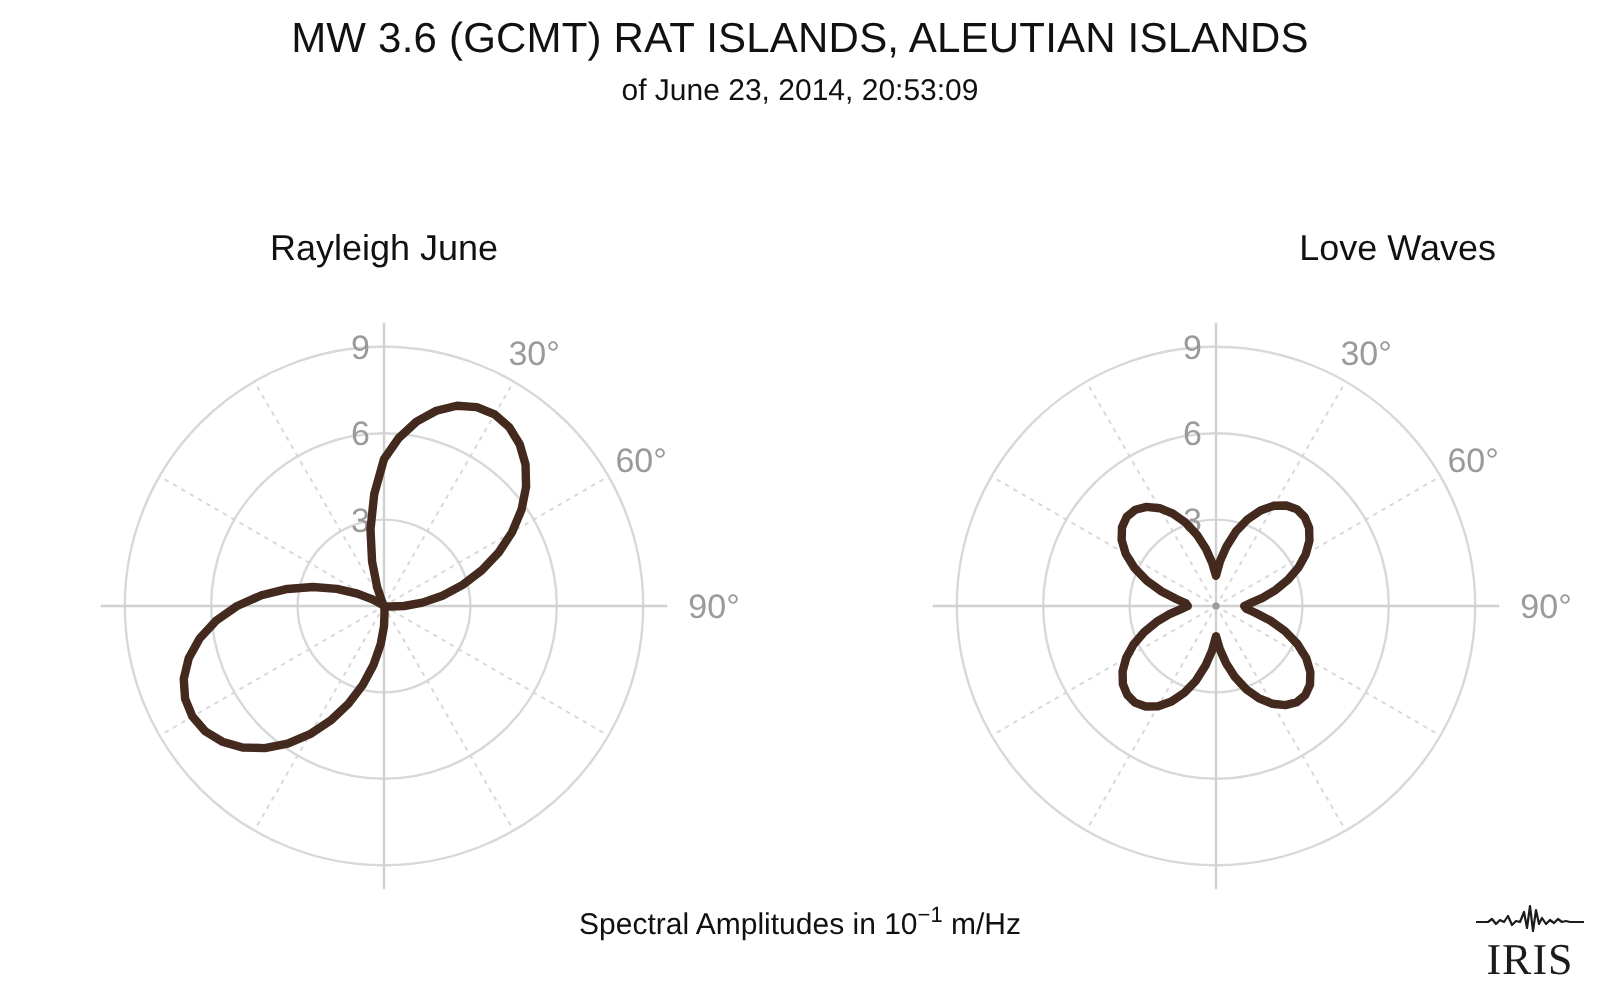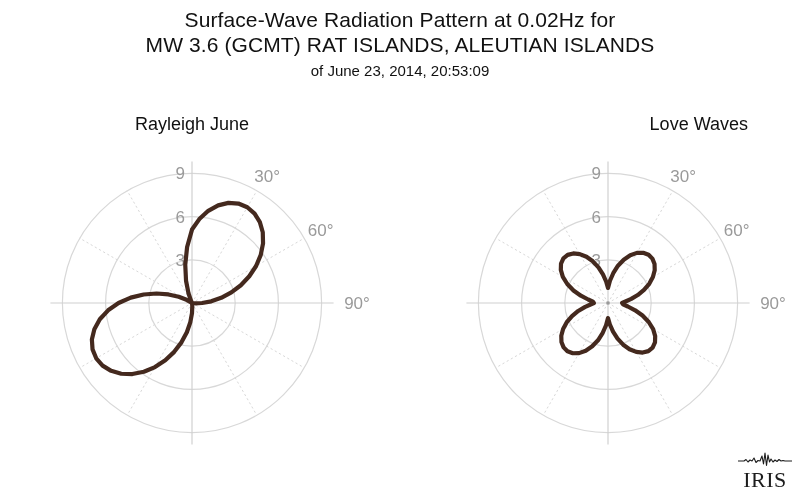--- a/index.html
+++ b/index.html
@@ -83,21 +83,20 @@
   }
   svg { display: block; }
   text { font-family: "Liberation Sans", sans-serif; }
 </style>
 </head>
 <body>
 
 <div id="stage">
 
   <div class="title-block">
-    <div class="title-line">Surface-Wave Radiation Pattern at 0.02Hz for</div>
     <div class="title-line">MW 3.6 (GCMT) RAT ISLANDS, ALEUTIAN ISLANDS</div>
     <div class="subtitle-line">of June 23, 2014, 20:53:09</div>
   </div>
 
   <div class="panel-title" id="rayleigh-title">Rayleigh June</div>
   <div class="panel-title" id="love-title">Love Waves</div>
 
   <svg id="plots" width="800" height="496" viewBox="0 0 800 496" xmlns="http://www.w3.org/2000/svg">
       <g>
         <line x1="192" y1="303" x2="256.8" y2="190.76310766953677" stroke="#d8d8d8" stroke-width="1" stroke-dasharray="1.4 3.4" stroke-linecap="round"></line>
@@ -140,20 +139,23 @@
         <text x="601" y="265.8" text-anchor="end" font-size="17" fill="#9a9a9a">3</text>
         <text x="601" y="222.6" text-anchor="end" font-size="17" fill="#9a9a9a">6</text>
         <text x="601" y="179.4" text-anchor="end" font-size="17" fill="#9a9a9a">9</text>
         <text x="683.08" y="182.42172698286646" text-anchor="middle" font-size="17" fill="#9a9a9a">30°</text>
         <text x="736.5782730171336" y="235.92000000000002" text-anchor="middle" font-size="17" fill="#9a9a9a">60°</text>
         <text x="760.16" y="309" text-anchor="start" font-size="17" fill="#9a9a9a">90°</text>
       </g>
       <path d="M608.00 287.88 L609.95 280.76 L613.25 273.22 L617.99 265.72 L623.76 259.70 L630.27 255.23 L636.94 252.87 L643.19 252.75 L648.54 254.68 L652.39 258.61 L654.55 263.94 L654.71 270.29 L652.89 277.08 L649.24 283.77 L643.99 289.90 L637.77 295.02 L631.26 298.90 L625.50 301.47 L622.11 303.00 L623.06 304.32 L627.85 306.50 L635.12 310.27 L642.51 315.56 L648.72 321.99 L653.14 329.06 L655.18 336.04 L654.99 342.43 L652.60 347.60 L648.36 351.10 L642.69 352.54 L636.22 351.89 L629.54 349.20 L623.17 344.68 L617.54 338.61 L613.05 331.65 L609.88 324.52 L608.00 318.12 L606.05 325.24 L602.75 332.78 L598.01 340.28 L592.24 346.30 L585.73 350.77 L579.06 353.13 L572.81 353.25 L567.46 351.32 L563.61 347.39 L561.45 342.06 L561.29 335.71 L563.11 328.92 L566.76 322.23 L572.01 316.10 L578.23 310.98 L584.74 307.10 L590.50 304.53 L593.89 303.00 L592.94 301.68 L588.15 299.50 L580.88 295.73 L573.49 290.44 L567.28 284.01 L562.86 276.94 L560.82 269.96 L561.01 263.57 L563.40 258.40 L567.64 254.90 L573.31 253.46 L579.78 254.11 L586.46 256.80 L592.83 261.32 L598.46 267.39 L602.95 274.35 L606.12 281.48 L608.00 287.88 Z" fill="none" stroke="#44291e" stroke-width="4.2" stroke-linejoin="round" stroke-linecap="round"></path>
     </svg>
 
+  <div class="caption">
+    <span>Spectral Amplitudes in 10</span><sup>−1</sup><span> m/Hz</span>
+  </div>
 
   <div class="iris-logo">
     <svg width="58" height="16" viewBox="0 0 58 16">
       <path d="M2 9 L8 9 L10 7.5 L12 10 L14 8 L16 9 L18 6 L20 10.5 L22 8.5 L24 9
                L26 4 L27.5 12 L29 1 L30.5 13.5 L32 3 L33.5 10 L35 7 L37 10 L39 8
                L41 9.5 L43 7.5 L45 9 L47 8.5 L49 9 L56 9" fill="none" stroke="#1c1c1c" stroke-width="1.1" stroke-linejoin="round"></path>
     </svg>
     <div class="iris-word">IRIS</div>
   </div>
 

